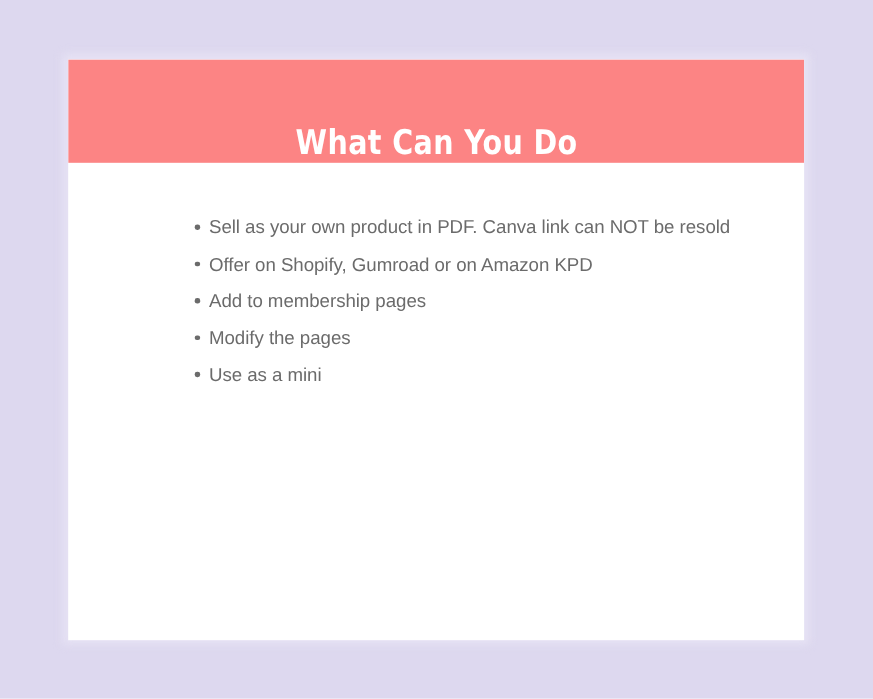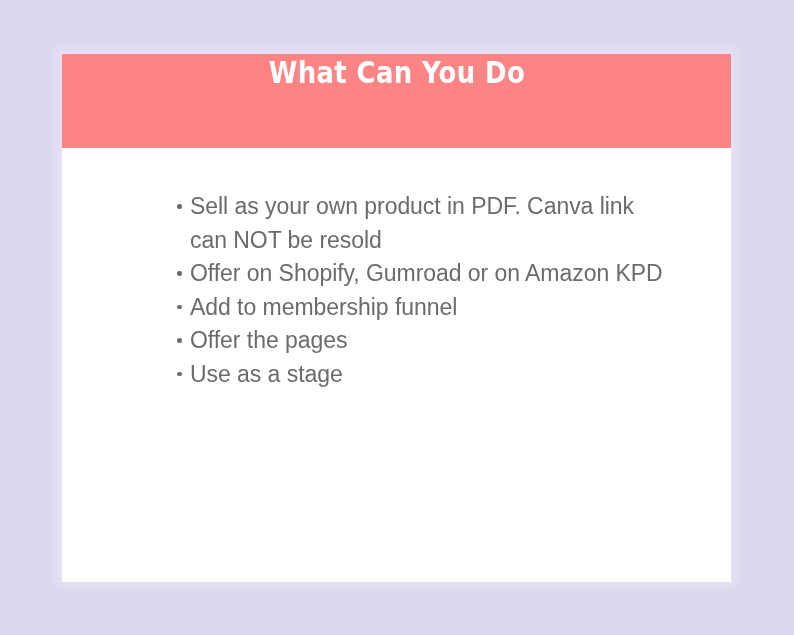--- a/index.html
+++ b/index.html
@@ -40,21 +40,21 @@
     width: 669px;
     height: 528px;
     background: #ffffff;
     overflow: hidden;
   }
 
   #card-header {
     height: 94px;
     background: #fc8484;
     display: flex;
-    align-items: flex-start;
+    align-items: flex-end;
     justify-content: center;
   }
 
   #card-title {
     font-family: "DejaVu Sans Condensed", "Liberation Sans Narrow", "Liberation Sans", sans-serif;
     font-weight: bold;
     font-size: 31px;
     letter-spacing: 0.4px;
     color: #ffffff;
     white-space: nowrap;
@@ -75,21 +75,21 @@
     left: 115px;
     width: 500px;
   }
 
   .benefit-item {
     position: relative;
     padding-left: 13px;
     margin: 0 0 0 0;
     color: #6b6b6b;
     font-family: "Liberation Sans", sans-serif;
-    font-size: 23px;
+    font-size: 17px;
     line-height: 33.6px;
     letter-spacing: -0.05px;
   }
 
   .bullet-dot {
     position: absolute;
     left: 0px;
     top: 14px;
     width: 4.5px;
     height: 4.5px;
@@ -122,32 +122,32 @@
           <span class="benefit-text">Sell as your own product in PDF. Canva link can NOT be resold</span>
         </li>
 
         <li class="benefit-item">
           <span class="bullet-dot"></span>
           <span class="benefit-text">Offer on Shopify, Gumroad or on Amazon KPD</span>
         </li>
 
         <li class="benefit-item">
           <span class="bullet-dot"></span>
-          <span class="benefit-text">Add to membership funnel</span>
+          <span class="benefit-text">Add to membership pages</span>
         </li>
 
 
         <li class="benefit-item">
           <span class="bullet-dot"></span>
-          <span class="benefit-text">Offer the pages</span>
+          <span class="benefit-text">Modify the pages</span>
         </li>
 
         <li class="benefit-item">
           <span class="bullet-dot"></span>
-          <span class="benefit-text">Use as a stage</span>
+          <span class="benefit-text">Use as a mini</span>
         </li>
 
 
       </ul>
     </div>
 
   </div>
 </div>
 
 </body></html>

